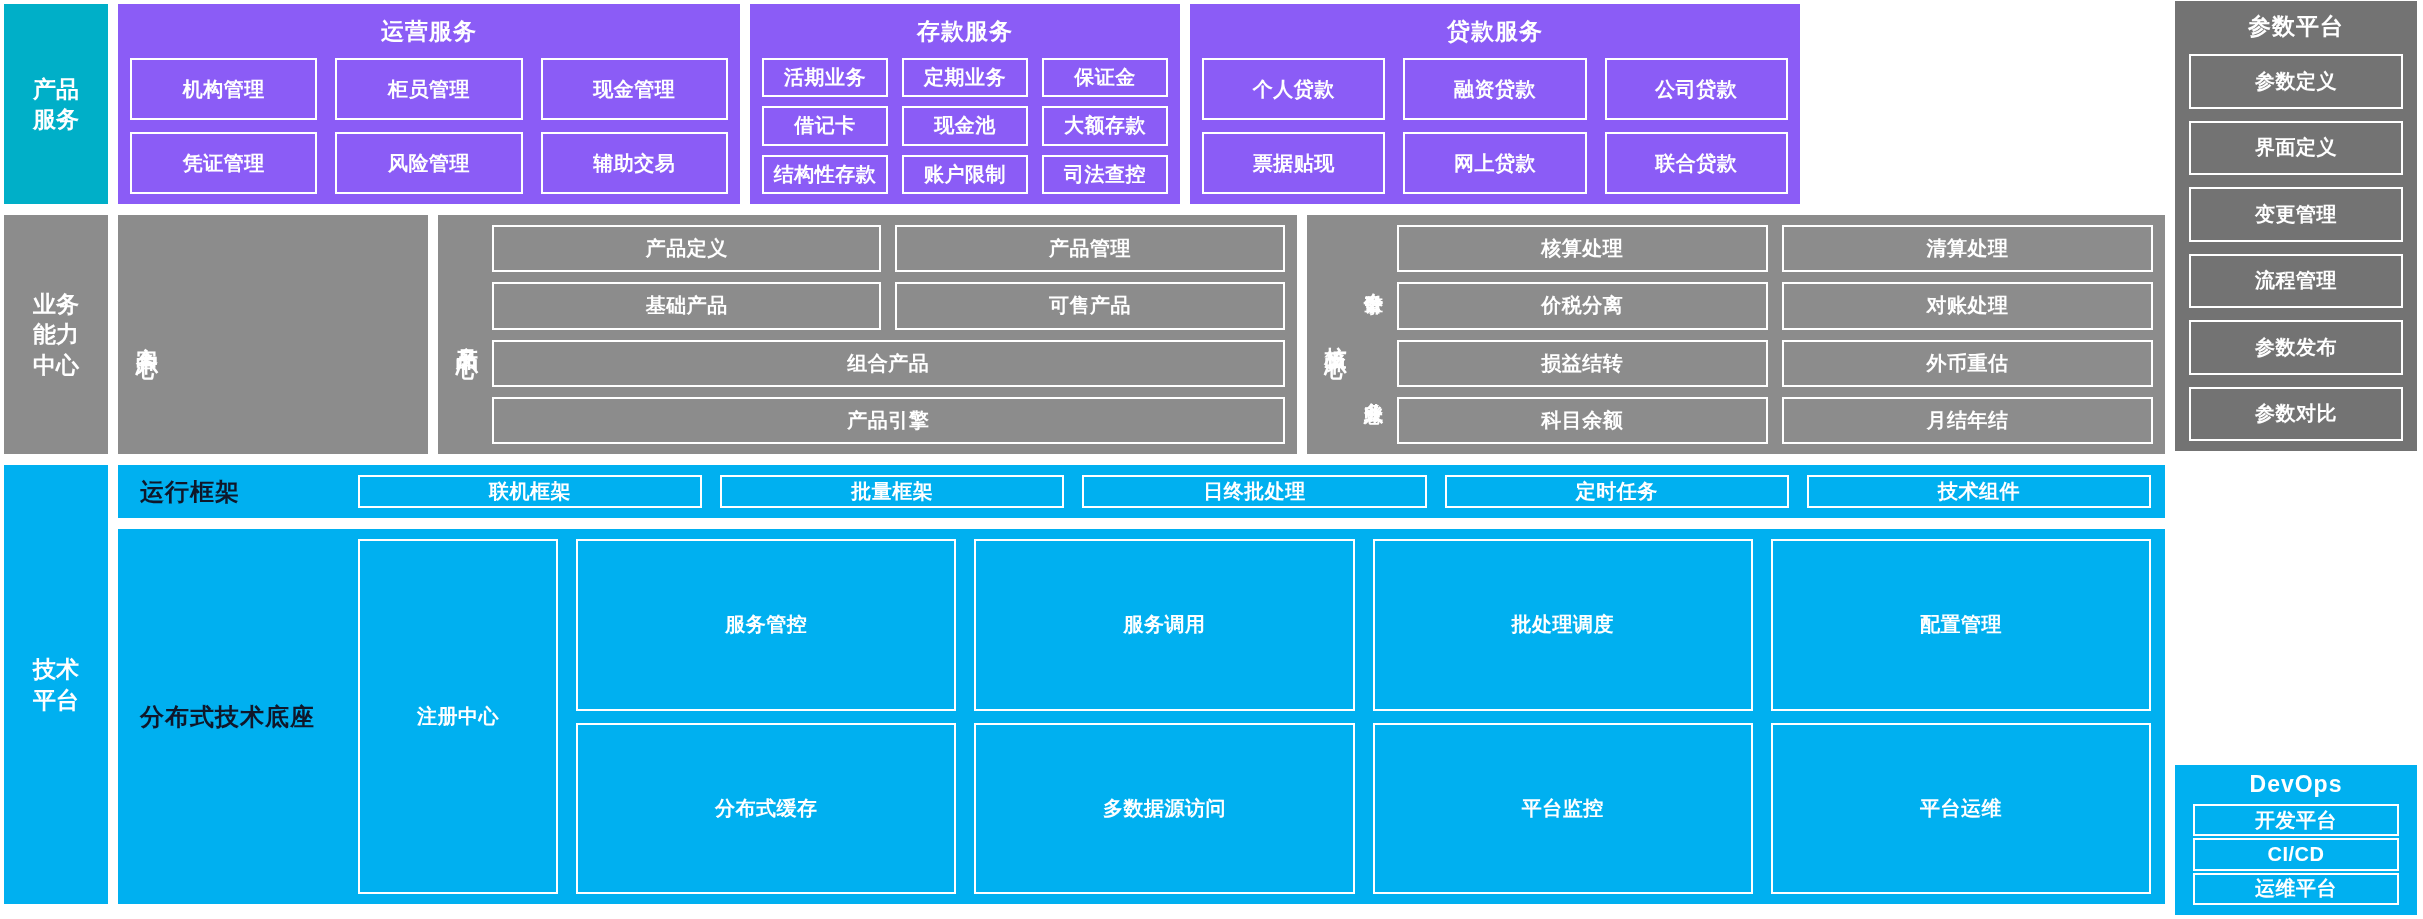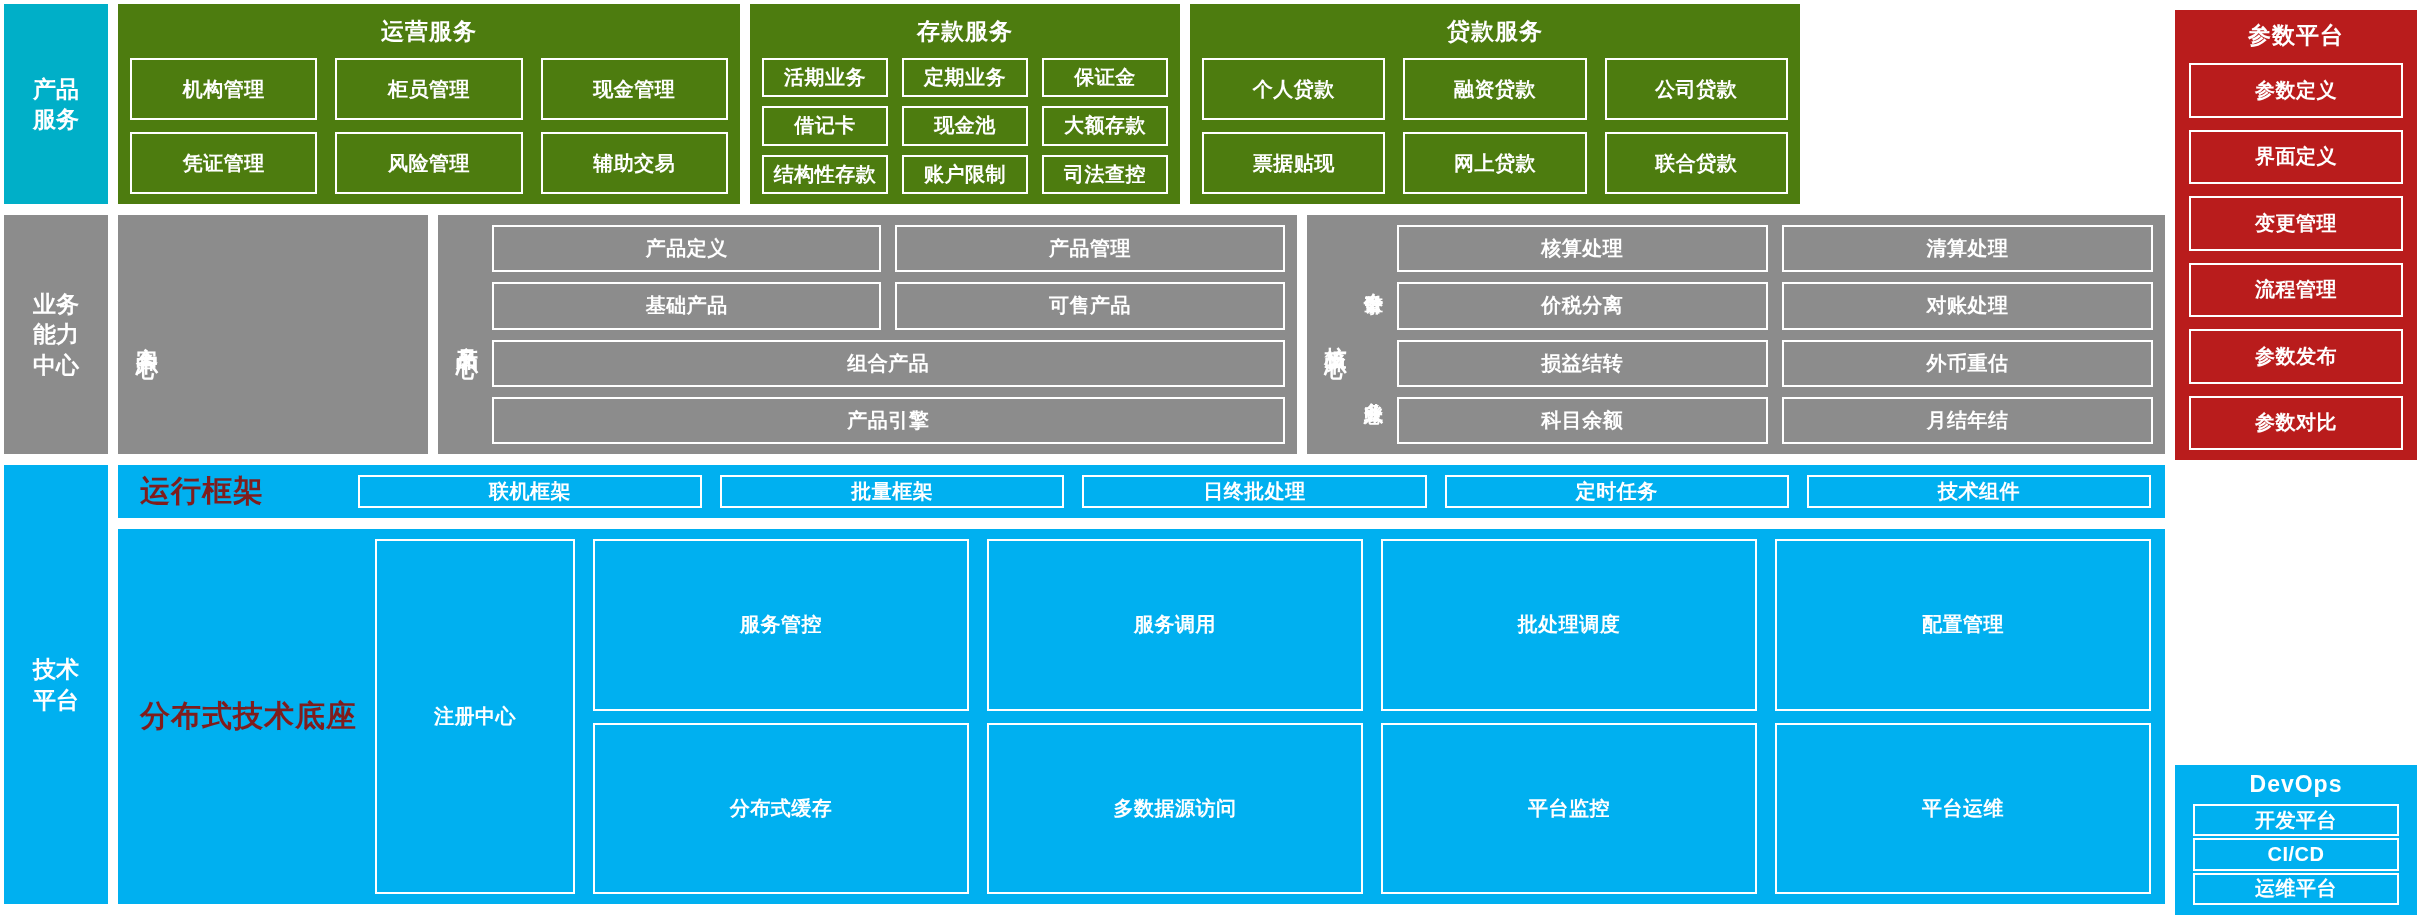--- a/index.html
+++ b/index.html
@@ -12,36 +12,36 @@
   .row-mid{height:239px;margin-bottom:11px;}
   .row-bot{height:439px;}
 
   
   .rail{flex:0 0 104px;display:flex;align-items:center;justify-content:center;color:#fff;font-weight:bold;font-size:23px;line-height:1.32;text-align:center;}
   .teal{background:#00AFC8;}
   .grey{background:#8C8C8C;}
   .blue{background:#00B0F0;}
 
   
-  .grp{background:#4d7c0f;display:flex;flex-direction:column;box-sizing:border-box;padding:8px 12px 10px;}
+  .grp{background:#8b5cf6;display:flex;flex-direction:column;box-sizing:border-box;padding:8px 12px 10px;}
   .grp-title{color:#fff;font-size:23px;font-weight:bold;text-align:center;margin:4px 0 11px;letter-spacing:1px;}
   .grp-grid{flex:1;display:grid;gap:12px 18px;}
   .g3{grid-template-columns:repeat(3,1fr);}
   .cell{border:2px solid #fff;display:flex;align-items:center;justify-content:center;color:#fff;font-size:20px;font-weight:bold;box-sizing:border-box;text-align:center;letter-spacing:.5px;}
 
   
   .grp-ops{flex:0 0 622px;}
   .grp-dep{flex:0 0 430px;}
   .grp-loan{flex:0 0 610px;}
   .grp-ops .grp-grid{grid-template-rows:repeat(2,1fr);}
   .grp-dep .grp-grid{grid-template-rows:repeat(3,1fr);gap:9px 14px;}
   .grp-loan .grp-grid{grid-template-rows:repeat(2,1fr);}
 
   
-  .right-col{position:absolute;right:6px;top:10px;width:242px;height:450px;background:#b91c1c;box-sizing:border-box;padding:8px 14px 10px;display:flex;flex-direction:column;}
+  .right-col{position:absolute;right:6px;top:1px;width:242px;height:450px;background:#737373;box-sizing:border-box;padding:8px 14px 10px;display:flex;flex-direction:column;}
   .right-col .grp-title{margin:2px 0 12px;}
   .right-list{flex:1;display:flex;flex-direction:column;gap:12px;}
   .right-list .cell{flex:1;font-size:20px;}
 
   
   .center{background:#8C8C8C;display:flex;box-sizing:border-box;padding:10px 12px;align-items:stretch;}
   .vlabel{flex:0 0 34px;display:flex;align-items:center;justify-content:center;color:#fff;font-size:22px;font-weight:bold;writing-mode:vertical-rl;text-orientation:upright;letter-spacing:3px;}
   .c-body{flex:1;display:grid;gap:10px 14px;margin-left:8px;}
   .c-cust{flex:0 0 auto;width:310px;}
   .c-cust .c-body{grid-template-columns:repeat(2,1fr);grid-template-rows:repeat(3,1fr);}
@@ -55,21 +55,21 @@
   .acct-sub{flex:0 0 34px;display:flex;flex-direction:column;}
   .acct-sub .vlabel{flex:1;font-size:19px;letter-spacing:1px;}
   .acct-grid{flex:1;display:grid;grid-template-columns:repeat(2,1fr);grid-template-rows:repeat(4,1fr);gap:10px 14px;margin-left:6px;}
   .center .cell{font-size:20px;}
 
   
   .tech-main{flex:1;display:flex;flex-direction:column;gap:11px;}
   .tech-strip{background:#00B0F0;display:flex;align-items:center;box-sizing:border-box;padding:10px 14px;gap:18px;}
   .strip-run{height:53px;}
   .strip-base{flex:1;}
-  .strip-label{flex:0 0 auto;min-width:200px;color:#7f1d1d;font-size:30px;font-weight:bold;padding-left:8px;letter-spacing:1px;}
+  .strip-label{flex:0 0 auto;min-width:200px;color:#0f172a;font-size:24px;font-weight:bold;padding-left:8px;letter-spacing:1px;}
   .strip-cells{flex:1;display:grid;grid-template-columns:repeat(5,1fr);gap:10px 18px;align-self:stretch;}
   .strip-run .strip-cells{grid-template-rows:1fr;}
   .base-first{flex:0 0 200px;align-self:stretch;display:flex;}
   .base-first .cell{flex:1;}
   .base-grid{flex:1;display:grid;grid-template-columns:repeat(4,1fr);grid-template-rows:repeat(2,1fr);gap:12px 18px;align-self:stretch;}
   .tech-strip .cell{font-size:20px;}
 
   
   .devops{position:absolute;right:6px;bottom:4px;width:242px;height:150px;background:#00B0F0;box-sizing:border-box;padding:6px 18px 10px;display:flex;flex-direction:column;}
   .devops .grp-title{margin:0 0 6px;font-size:23px;}

